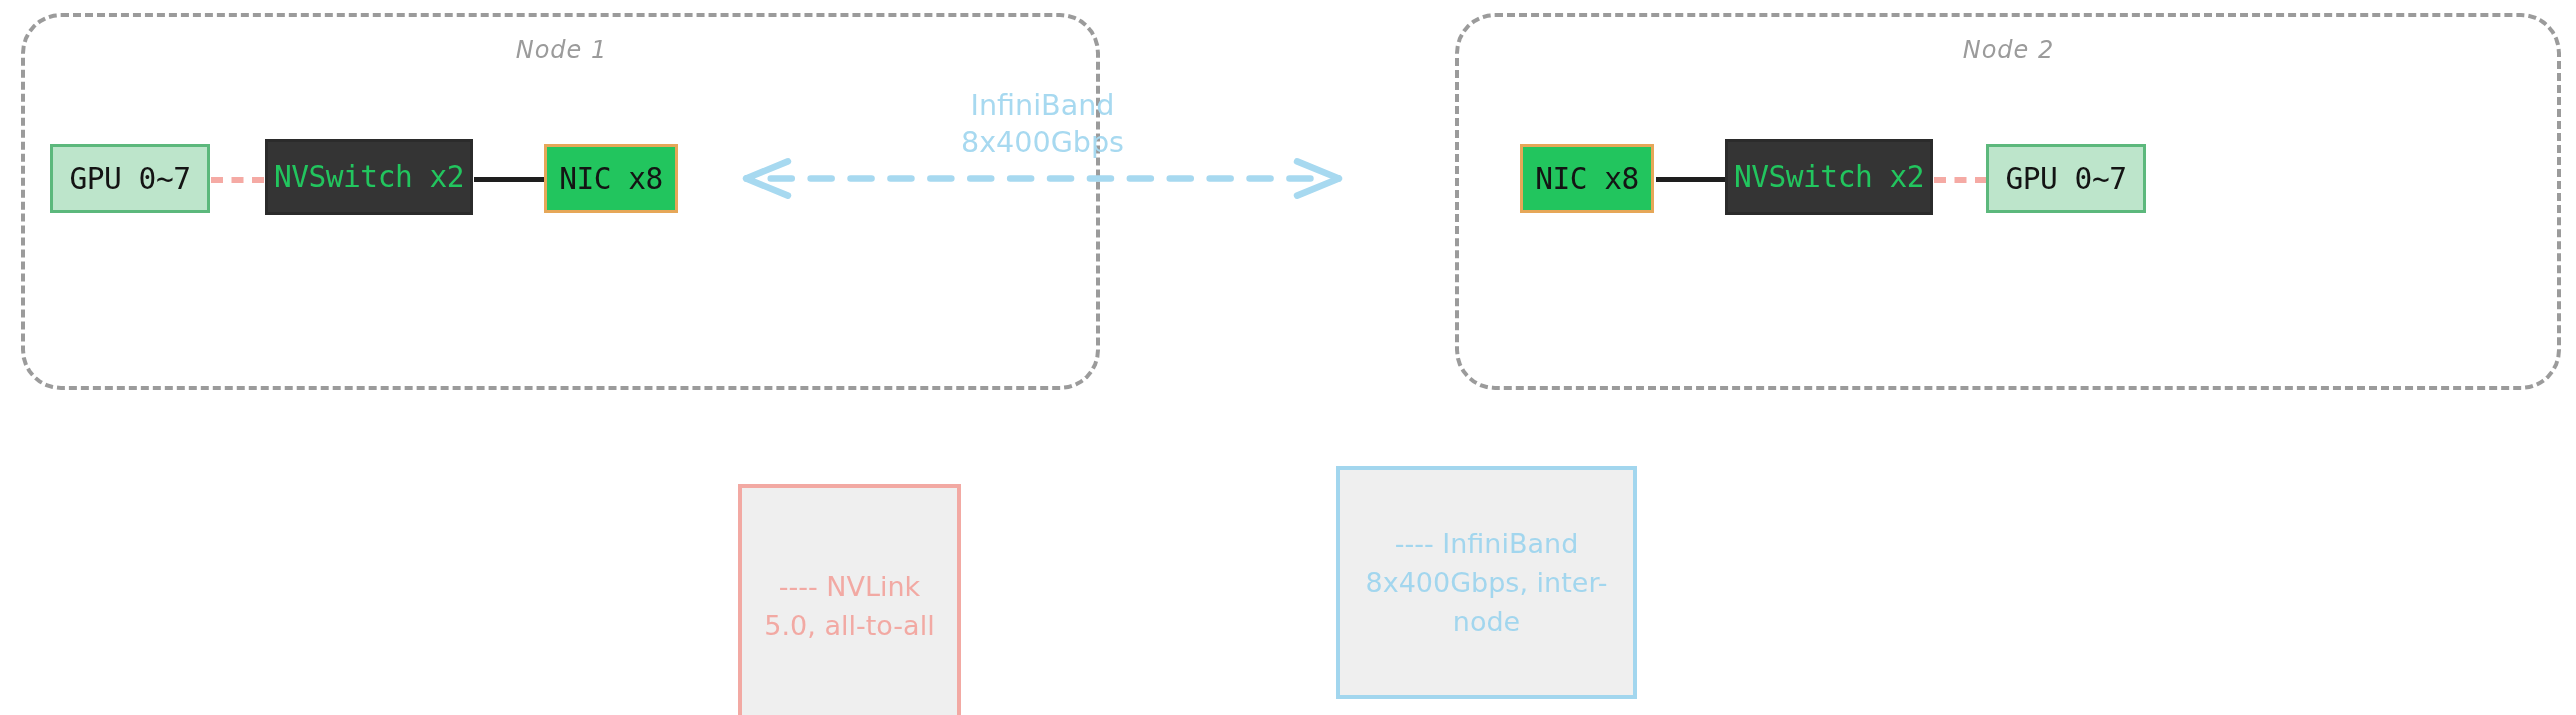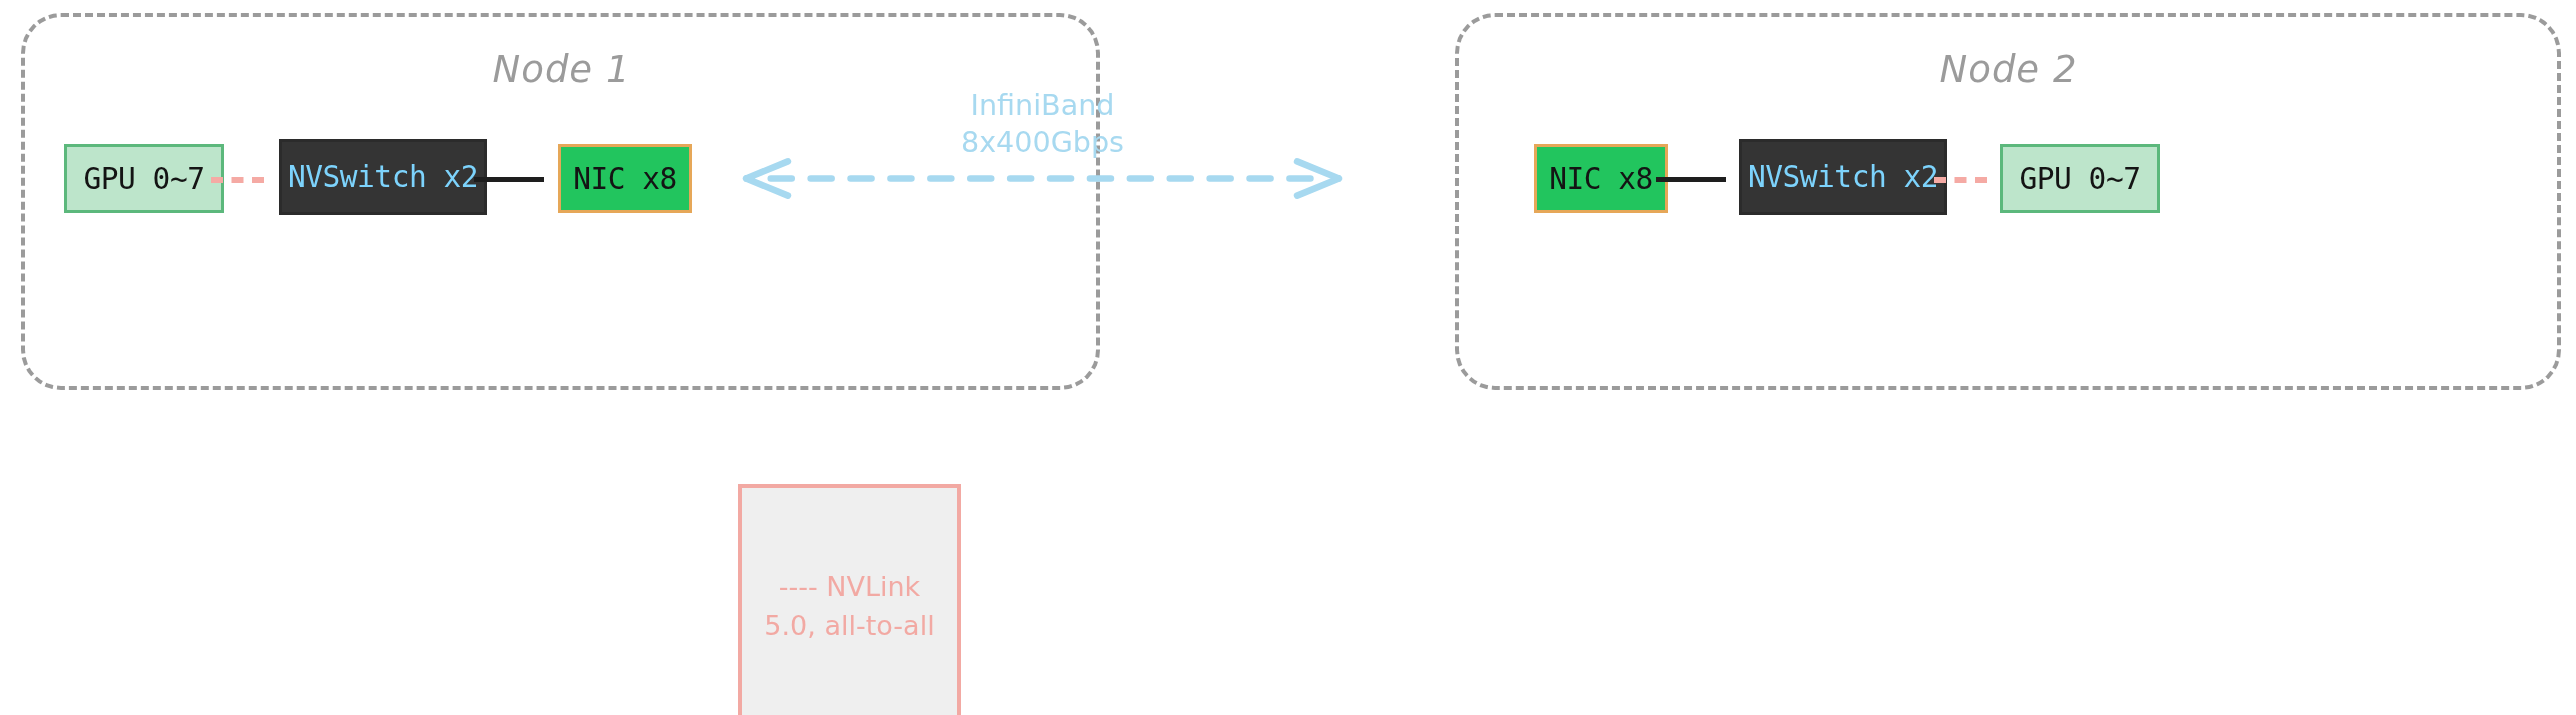--- a/index.html
+++ b/index.html
@@ -22,51 +22,49 @@
   .node-frame {
     position: absolute;
     border: 4.8px dashed #9b9b9b;
     border-radius: 40px;
     box-sizing: border-box;
     background: transparent;
   }
   .node-title {
     position: absolute;
     color: #9b9b9b;
-    font-size: 37px;
+    font-size: 24px;
     font-family: "DejaVu Sans", sans-serif;
     font-style: italic;
     letter-spacing: 1px;
     white-space: nowrap;
     text-align: center;
-    margin-top: 12px;
   }
 
   
   .box {
     position: absolute;
     box-sizing: border-box;
     display: flex;
     align-items: center;
     justify-content: center;
     font-size: 29.5px;
     font-family: "DejaVu Sans Mono", monospace;
     white-space: nowrap;
     letter-spacing: -0.5px;
-    margin-left: 14px;
   }
   .box-gpu {
     background: #bde5cb;
     border: 3.8px solid #5cb87c;
     color: #141414;
   }
   .box-nvswitch {
     background: #343434;
     border: 3.8px solid #2b2b2b;
-    color: #7dd3fc;
+    color: #22c55e;
     text-align: right;
   }
   .box-nic {
     background: #22c55e;
     border: 3.8px solid #e6a758;
     color: #141414;
   }
 
   
   .conn {
@@ -185,15 +183,22 @@
     <span>GPU 0~7</span>
   </div>
 
   <div class="legend legend-nvlink" style="left:738px; top:484px; width:223px; height:244px;">
     <div class="legend-inner">
       <span>----</span>
       <span>NVLink 5.0, all-to-all</span>
     </div>
   </div>
 
+  <div class="legend legend-ib" style="left:1336px; top:466px; width:301px; height:233px;">
+    <div class="legend-inner">
+      <span>----</span>
+      <span>InfiniBand</span>
+      <span class="legend-line2">8x400Gbps, inter-node</span>
+    </div>
+  </div>
 
 </div>
 
 
 </body></html>

